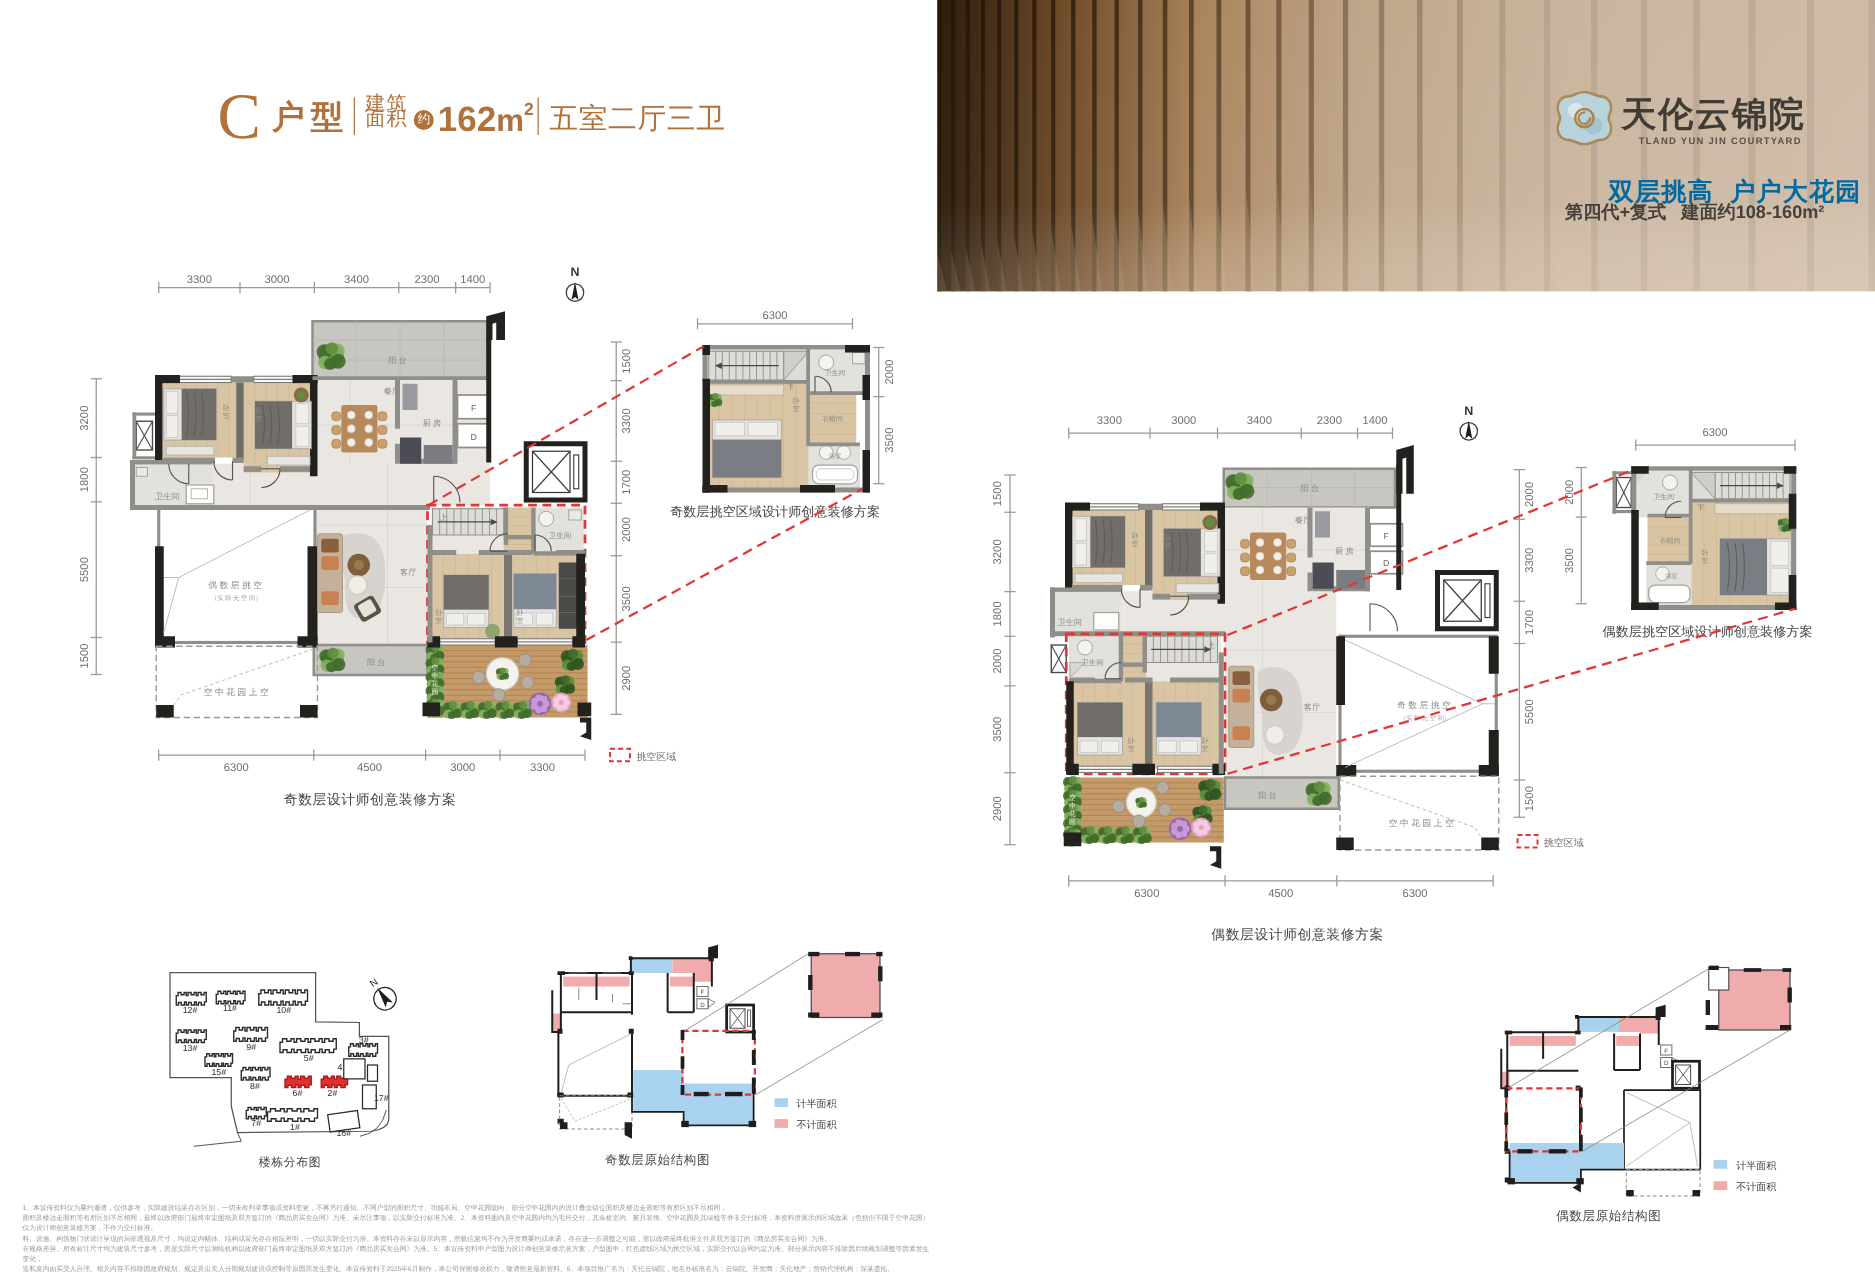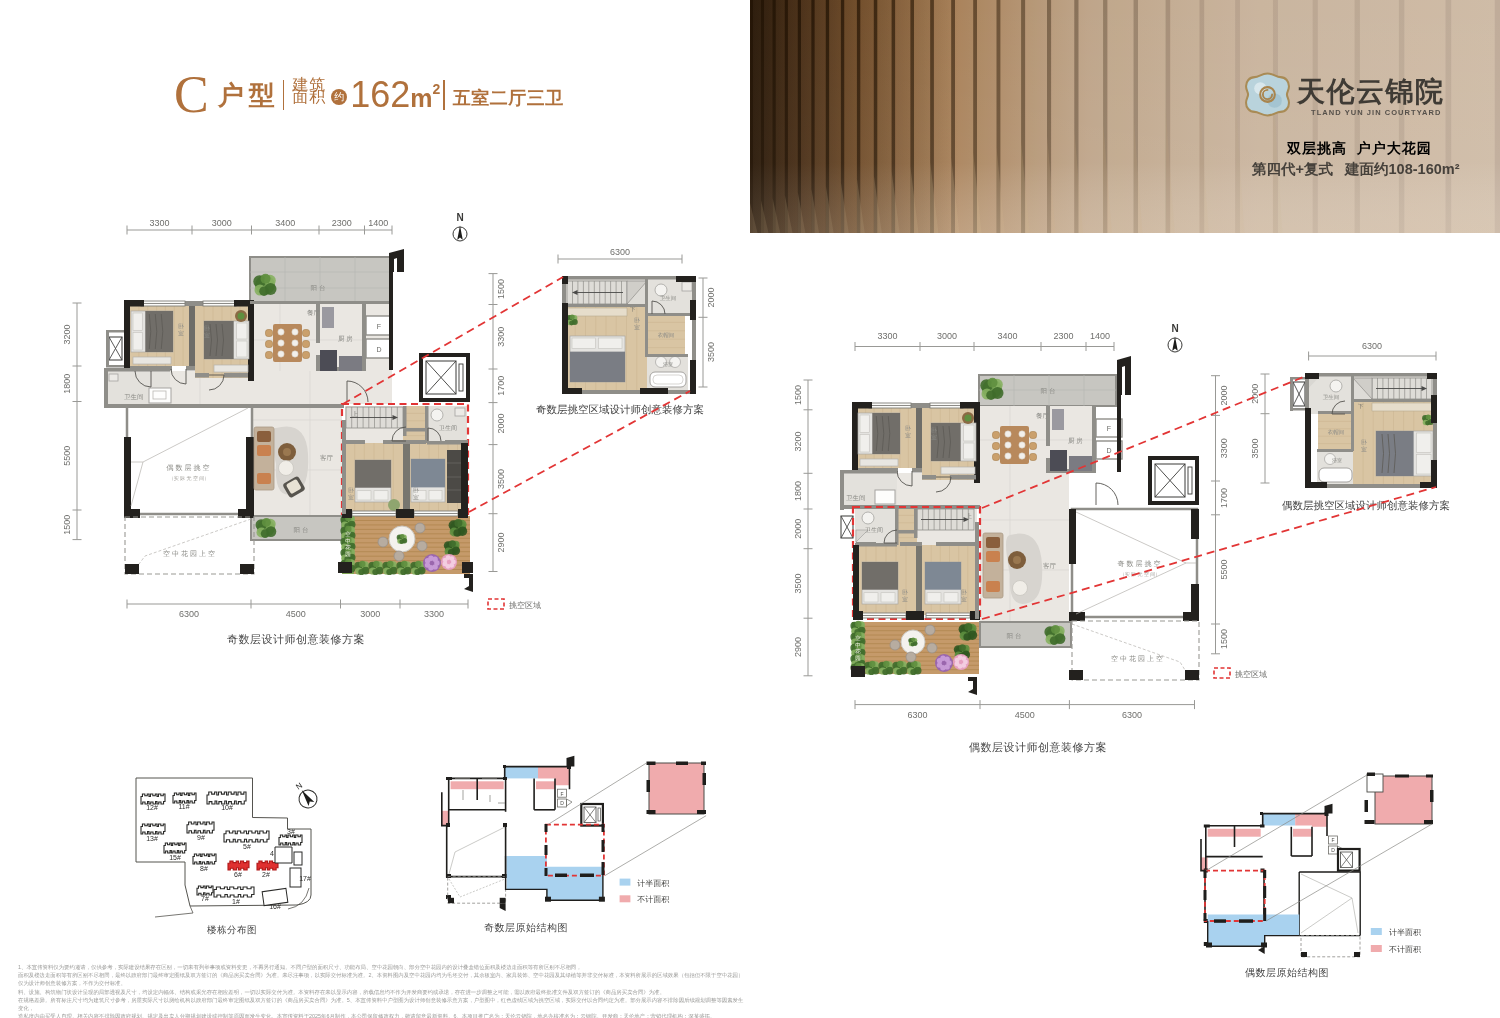--- a/index.html
+++ b/index.html
@@ -2,28 +2,28 @@
 <html><head><meta charset="utf-8">
 <style>
 html,body{margin:0;padding:0;background:#fff;}
 body{width:1500px;height:1018px;position:relative;font-family:"Liberation Sans",sans-serif;overflow:hidden;}
 .hdr{position:absolute;left:174px;top:74px;color:#b0713c;white-space:nowrap;}
 .hdr .c{font-family:"Liberation Serif",serif;font-size:52px;line-height:40px;vertical-align:-5px;}
 .hdr .hx{font-size:26px;letter-spacing:5px;margin-left:9px;font-weight:700;vertical-align:3px;}
 .hdr .bar{display:inline-block;width:1.5px;height:30px;background:#b0713c;margin:0 8px 0 3px;vertical-align:-3px;}
 .hdr .small2{display:inline-block;font-size:16px;line-height:12.5px;vertical-align:5px;letter-spacing:1px;}
 .hdr .yue{display:inline-block;width:16px;height:16px;border-radius:50%;background:#b0713c;color:#fff;font-size:10px;line-height:16px;text-align:center;margin:0 3px 0 5px;vertical-align:7px;}
-.hdr .num{font-size:36px;font-weight:400;letter-spacing:0px;vertical-align:0px;}
+.hdr .num{font-size:28px;font-weight:700;letter-spacing:0px;vertical-align:0px;}
 .hdr .m2{font-size:25px;font-weight:600;}
 .hdr .sup{font-size:14px;vertical-align:13px;font-weight:700;}
-.hdr .rooms{font-size:18px;letter-spacing:0.5px;font-weight:700;vertical-align:3px;}
+.hdr .rooms{font-size:23px;letter-spacing:0.5px;font-weight:400;vertical-align:3px;}
 .banner-logo{position:absolute;left:1240px;top:62px;width:260px;}
 .logo-title{position:absolute;left:1297px;top:73px;font-family:"Liberation Serif",serif;font-size:28px;font-weight:600;color:#3f3b35;letter-spacing:1.5px;}
 .logo-sub{position:absolute;left:1311px;top:108px;font-size:7.5px;color:#55504a;letter-spacing:1.05px;font-weight:700;}
-.tag1{position:absolute;left:1287px;top:140px;font-size:14px;color:#000000;letter-spacing:1px;font-weight:600;}
+.tag1{position:absolute;left:1287px;top:140px;font-size:20px;color:#0369a1;letter-spacing:1px;font-weight:600;}
 .tag2{position:absolute;left:1252px;top:160px;font-size:14.5px;color:#46413b;letter-spacing:0px;font-weight:600;}
 .fine{position:absolute;left:18px;top:963px;width:730px;font-size:5.4px;line-height:8.2px;color:#9a9a98;}
 </style></head>
 <body>
 
 <div class="hdr"><span class="c">C</span><span class="hx">户型</span><span class="bar"></span><span class="small2">建筑<br>面积</span><span class="yue">约</span><span class="num">162</span><span class="m2">m</span><span class="sup">2</span><span class="bar"></span><span class="rooms">五室二厅三卫</span></div>
 <svg width="1500" height="1018" viewBox="0 0 1500 1018" style="position:absolute;left:0;top:0">
 
 <g>
 <defs>

